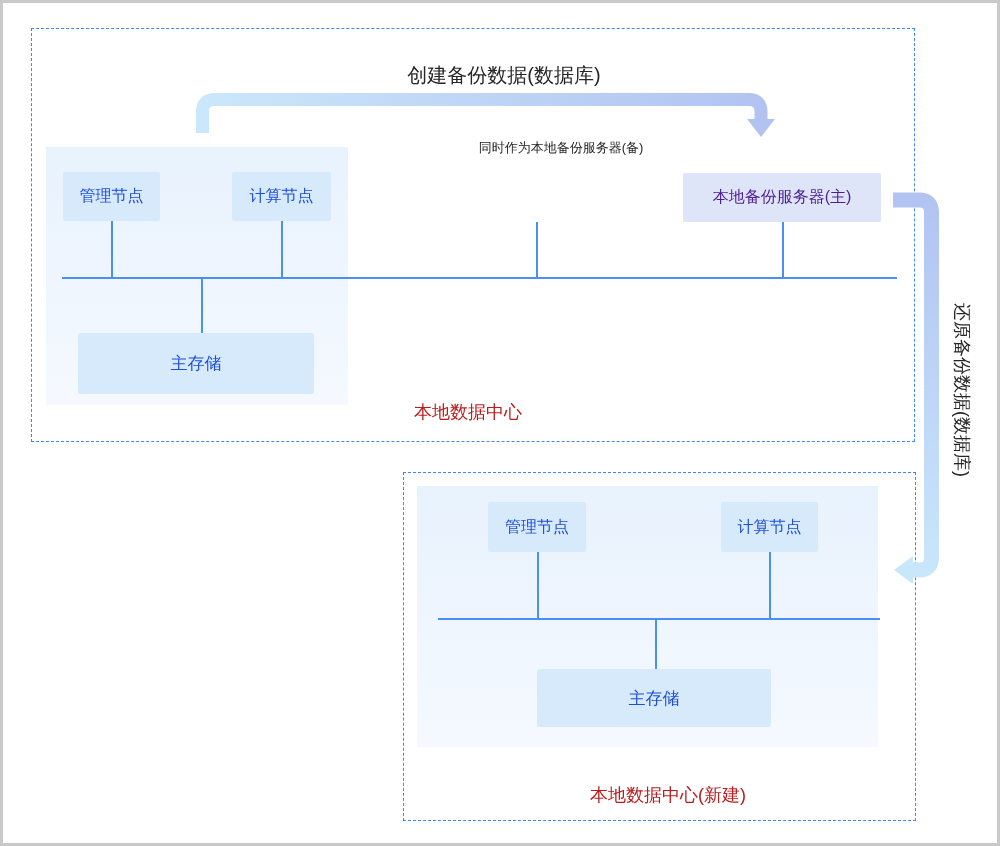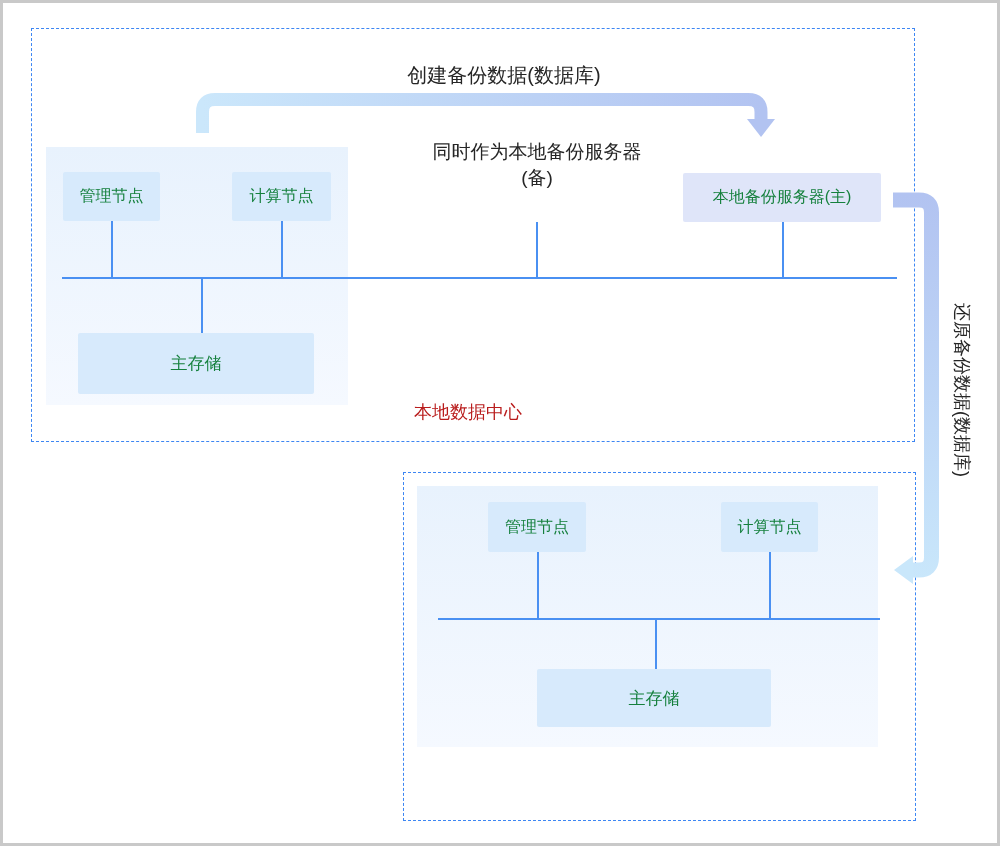--- a/index.html
+++ b/index.html
@@ -9,27 +9,27 @@
 
   .dc-box{position:absolute;border:1.5px dashed #3d86f3;z-index:2;}
   #topDc{left:31px;top:28px;width:882px;height:412px;}
   #bottomDc{left:403px;top:472px;width:511px;height:347px;}
 
   .panel{position:absolute;background:linear-gradient(180deg,#e8f2fd 0%,#f5f9ff 100%);z-index:3;}
   #topPanel{left:46px;top:147px;width:302px;height:258px;}
   #bottomPanel{left:417px;top:486px;width:461px;height:261px;}
 
   .node{position:absolute;display:flex;align-items:center;justify-content:center;
-        background:#d7eafc;color:#15803d;font-size:16px;border-radius:2px;z-index:6;}
+        background:#d7eafc;color:#1d4ed8;font-size:16px;border-radius:2px;z-index:6;}
   #nMgmt1{left:63px;top:172px;width:97px;height:49px;}
   #nComp1{left:232px;top:172px;width:99px;height:49px;}
   #nMirror{left:436px;top:169px;width:201px;height:53px;
            background:linear-gradient(100deg,#c6e0fa 0%,#a2b6f0 100%);
            color:#333c66;font-size:17px;font-weight:600;}
-  #nBackup{left:683px;top:173px;width:198px;height:49px;background:#dfe5f9;color:#15803d;}
+  #nBackup{left:683px;top:173px;width:198px;height:49px;background:#dfe5f9;color:#4c1d95;}
   #nStor1{left:78px;top:333px;width:236px;height:61px;font-size:17px;}
   #nMgmt2{left:488px;top:502px;width:98px;height:50px;}
   #nComp2{left:721px;top:502px;width:97px;height:50px;}
   #nStor2{left:537px;top:669px;width:234px;height:58px;font-size:17px;}
 
   .hline,.vline{position:absolute;background:#4a90f2;z-index:4;}
   .hline{height:1.5px;}
   .vline{width:1.5px;}
   #bus1{left:62px;top:277px;width:835px;}
   #c1{left:111px;top:221px;height:56px;}
@@ -37,21 +37,21 @@
   #c3{left:536px;top:222px;height:55px;}
   #c4{left:782px;top:222px;height:55px;}
   #c5{left:201px;top:278px;height:55px;}
   #bus2{left:438px;top:618px;width:442px;}
   #c6{left:537px;top:552px;height:66px;}
   #c7{left:769px;top:552px;height:66px;}
   #c8{left:655px;top:619px;height:50px;}
 
   .dark-text{position:absolute;color:#262626;text-align:center;z-index:7;}
   #topTitle{left:394px;top:62px;width:220px;font-size:20px;}
-  #subTitle{left:419px;top:139px;width:236px;font-size:19px;}
+  #subTitle{left:443px;top:139px;width:236px;font-size:13px;}
 
   .label-blue{position:absolute;color:#b91c1c;font-size:18px;text-align:center;z-index:7;}
   #dcLabel1{left:398px;top:400px;width:140px;}
   #dcLabel2{left:582px;top:783px;width:172px;}
 
   #sideLabel{position:absolute;left:856px;top:378px;width:212px;height:24px;line-height:24px;
              transform:rotate(90deg);transform-origin:center center;text-align:center;
              font-size:18px;color:#262626;z-index:7;}
 
   svg.arrows{position:absolute;left:0;top:0;z-index:5;pointer-events:none;}
@@ -108,14 +108,15 @@
   <div class="label-blue" id="dcLabel1">本地数据中心</div>
 
   <div class="hline" id="bus2"></div>
   <div class="vline" id="c6"></div>
   <div class="vline" id="c7"></div>
   <div class="vline" id="c8"></div>
 
   <div class="node" id="nMgmt2">管理节点</div>
   <div class="node" id="nComp2">计算节点</div>
   <div class="node" id="nStor2">主存储</div>
+  <div class="label-blue" id="dcLabel2">本地数据中心(新建)</div>
 
 </div>
 
 </body></html>

